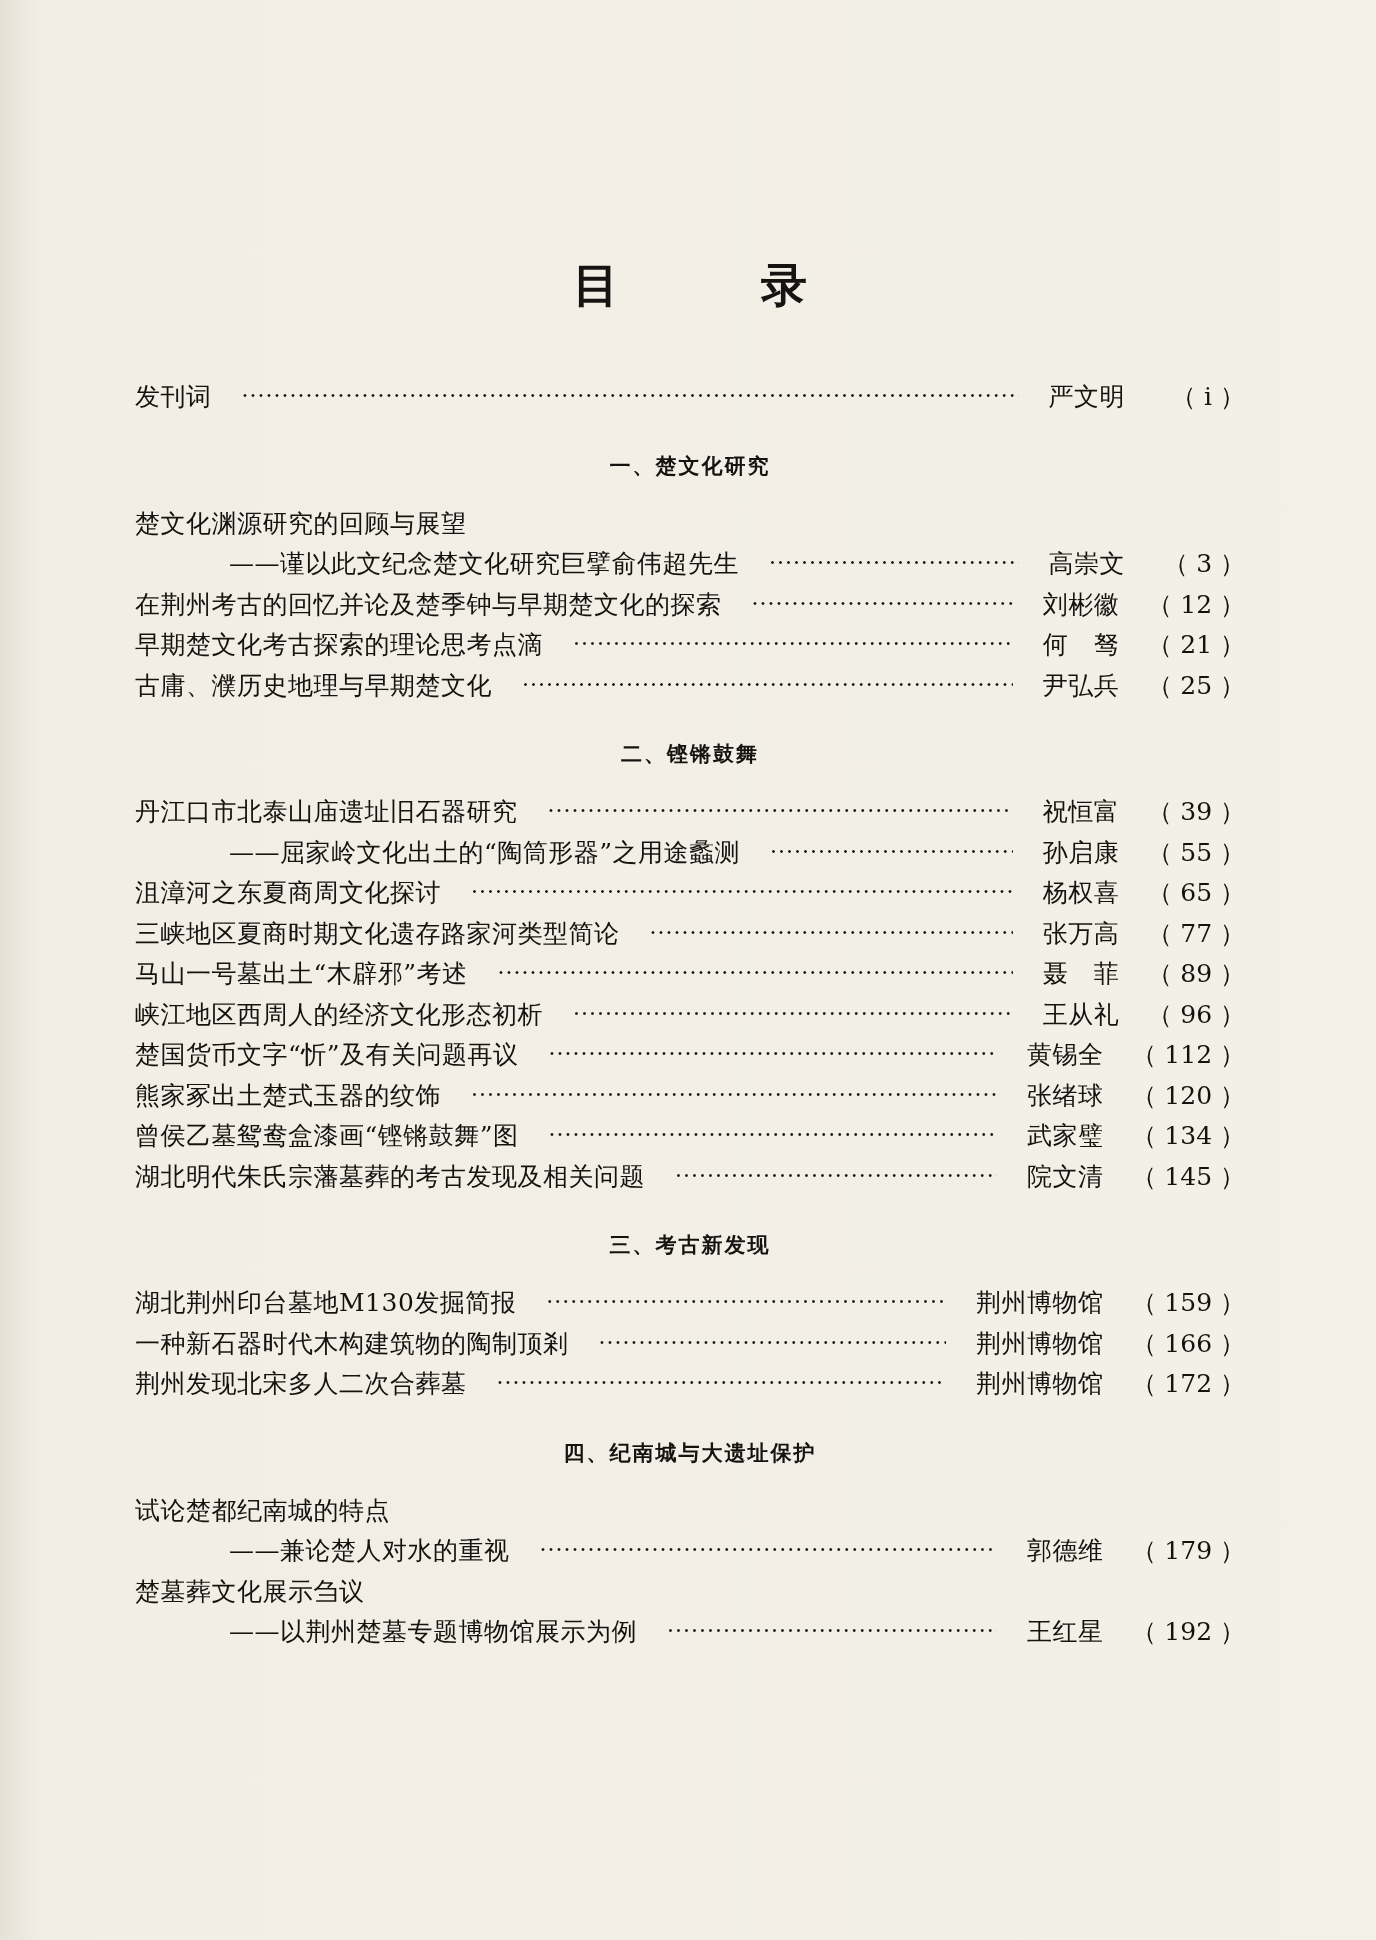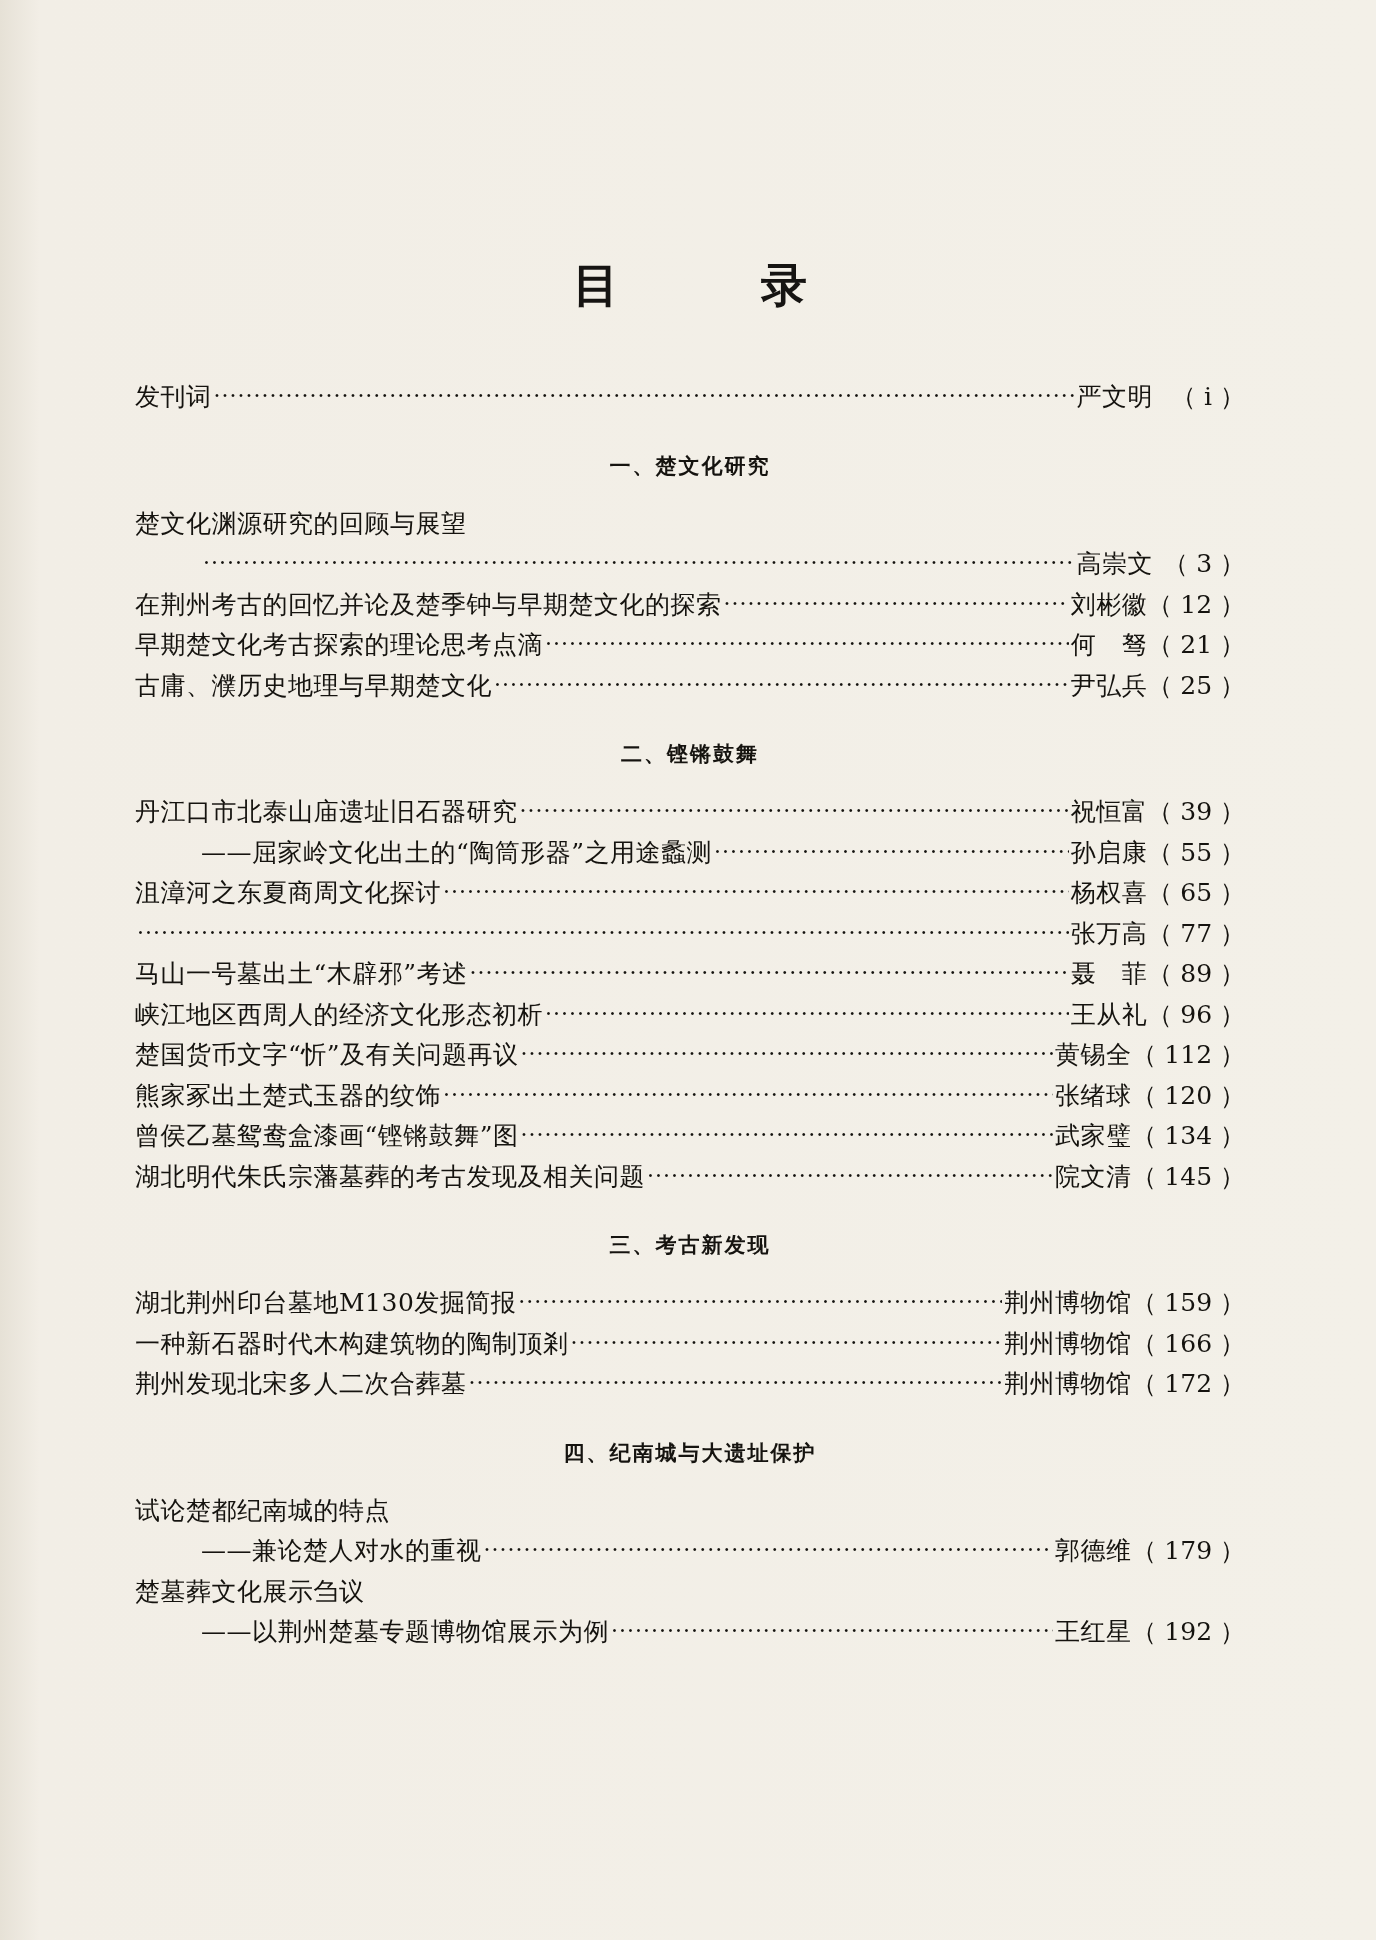--- a/index.html
+++ b/index.html
@@ -45,20 +45,21 @@
   }
   .entry {
     display: flex;
     align-items: baseline;
     width: 100%;
     font-size: 25px;
     color: #15130f;
     line-height: 1.62;
     margin: 0;
     white-space: nowrap;
+    gap: 28px;
   }
   .entry .etitle {
     flex: 0 0 auto;
     letter-spacing: 0.5px;
   }
   .entry .indent {
     display: inline-block;
     width: 66px;
     flex: 0 0 auto;
   }
@@ -106,20 +107,21 @@
       <span class="pg">（ i ）</span>
     </div>
 
     <div class="section-heading">一、楚文化研究</div>
 
     <div class="entry plain">
       <span class="etitle">楚文化渊源研究的回顾与展望</span>
     </div>
     <div class="entry">
       <span class="indent"></span>
+      <span class="etitle">——谨以此文纪念楚文化研究巨擘俞伟超先生</span>
       <span class="leader"></span>
       <span class="author">高崇文</span>
       <span class="pg">（ 3 ）</span>
     </div>
 
     <div class="entry">
       <span class="etitle">在荆州考古的回忆并论及楚季钟与早期楚文化的探索</span>
       <span class="leader"></span>
       <span class="author">刘彬徽</span>
       <span class="pg">（ 12 ）</span>
@@ -157,20 +159,21 @@
     </div>
 
     <div class="entry">
       <span class="etitle">沮漳河之东夏商周文化探讨</span>
       <span class="leader"></span>
       <span class="author">杨权喜</span>
       <span class="pg">（ 65 ）</span>
     </div>
 
     <div class="entry">
+      <span class="etitle">三峡地区夏商时期文化遗存路家河类型简论</span>
       <span class="leader"></span>
       <span class="author">张万高</span>
       <span class="pg">（ 77 ）</span>
     </div>
 
     <div class="entry">
       <span class="etitle">马山一号墓出土“木辟邪”考述</span>
       <span class="leader"></span>
       <span class="author">聂　菲</span>
       <span class="pg">（ 89 ）</span>

